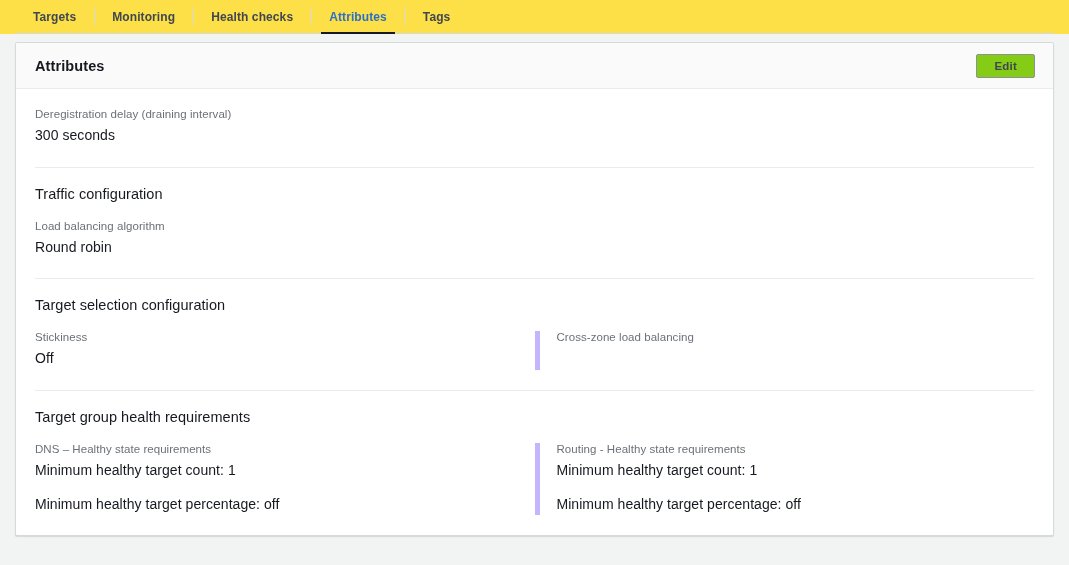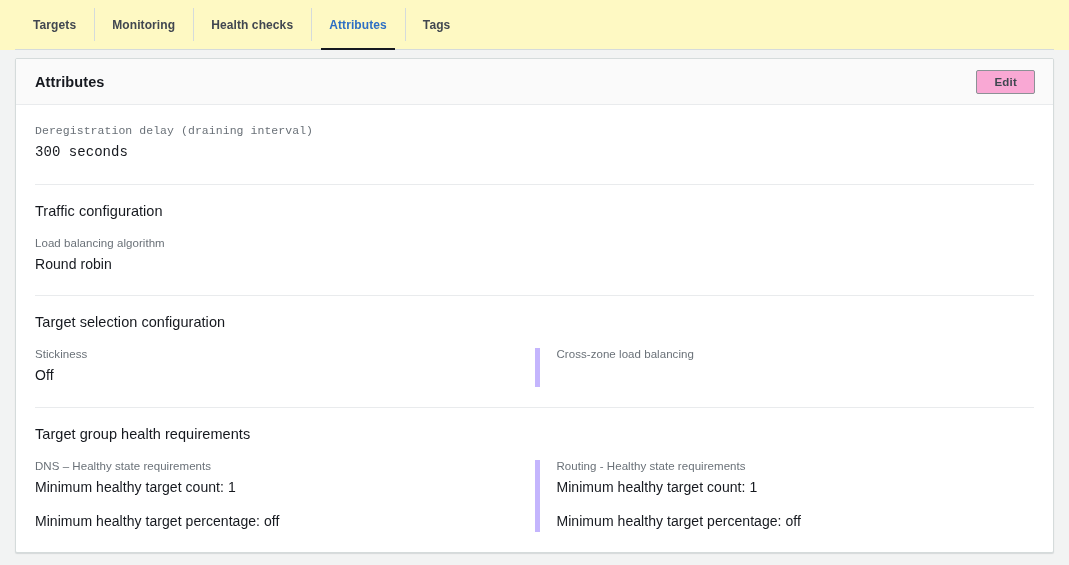--- a/index.html
+++ b/index.html
@@ -12,22 +12,22 @@
     background: #f2f3f3;
     font-family: "Liberation Sans", sans-serif;
     -webkit-font-smoothing: antialiased;
     color: #16191f;
     overflow: hidden;
   }
 
   
   .tabbar {
     position: relative;
-    height: 50px;
-    background: #fef9c3;
+    height: 34px;
+    background: #fde047;
     display: flex;
     align-items: stretch;
     padding-left: 15px;
     box-sizing: border-box;
   }
   .tabbar::after {
     content: "";
     position: absolute;
     left: 15px;
     right: 15px;
@@ -93,21 +93,21 @@
     font-size: 14.5px;
     font-weight: bold;
     color: #16191f;
     letter-spacing: 0.1px;
   }
   .btn {
     font-family: "Liberation Sans", sans-serif;
     font-size: 11.5px;
     font-weight: bold;
     color: #3f4750;
-    background: #f9a8d4;
+    background: #84cc16;
     border: 1px solid #8c9196;
     border-radius: 2px;
     padding: 5px 17px;
     cursor: pointer;
     letter-spacing: 0.2px;
   }
 
   
   .section {
     padding: 19px 19px 20px 19px;
@@ -139,21 +139,20 @@
     box-sizing: border-box;
     padding-right: 16px;
   }
   .col + .col {
     padding-left: 17px;
     padding-right: 0;
     border-left: 5px solid #c4b5fd;
   }
   .col.single {
     border-left: none;
-    font-family: Liberation Mono, monospace;
   }
   .field-label {
     font-size: 11.5px;
     color: #6a7178;
     margin-bottom: 5px;
     letter-spacing: 0.05px;
   }
   .field-value {
     font-size: 14px;
     color: #16191f;

